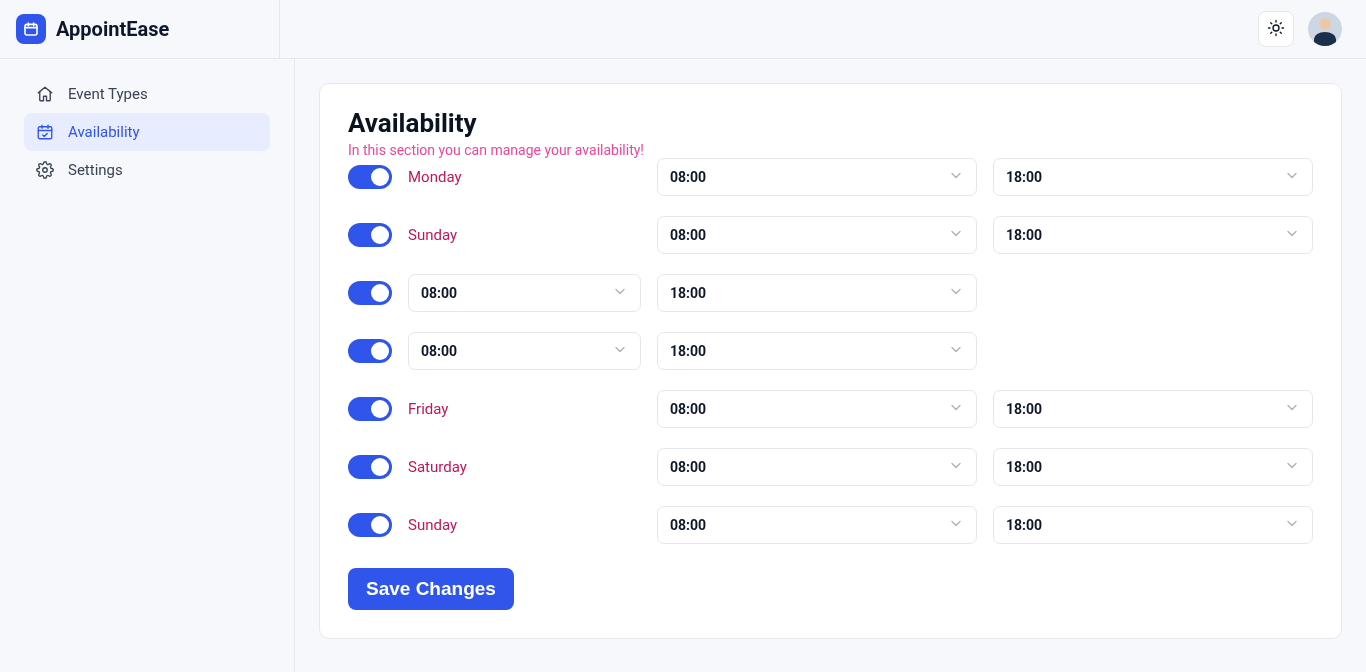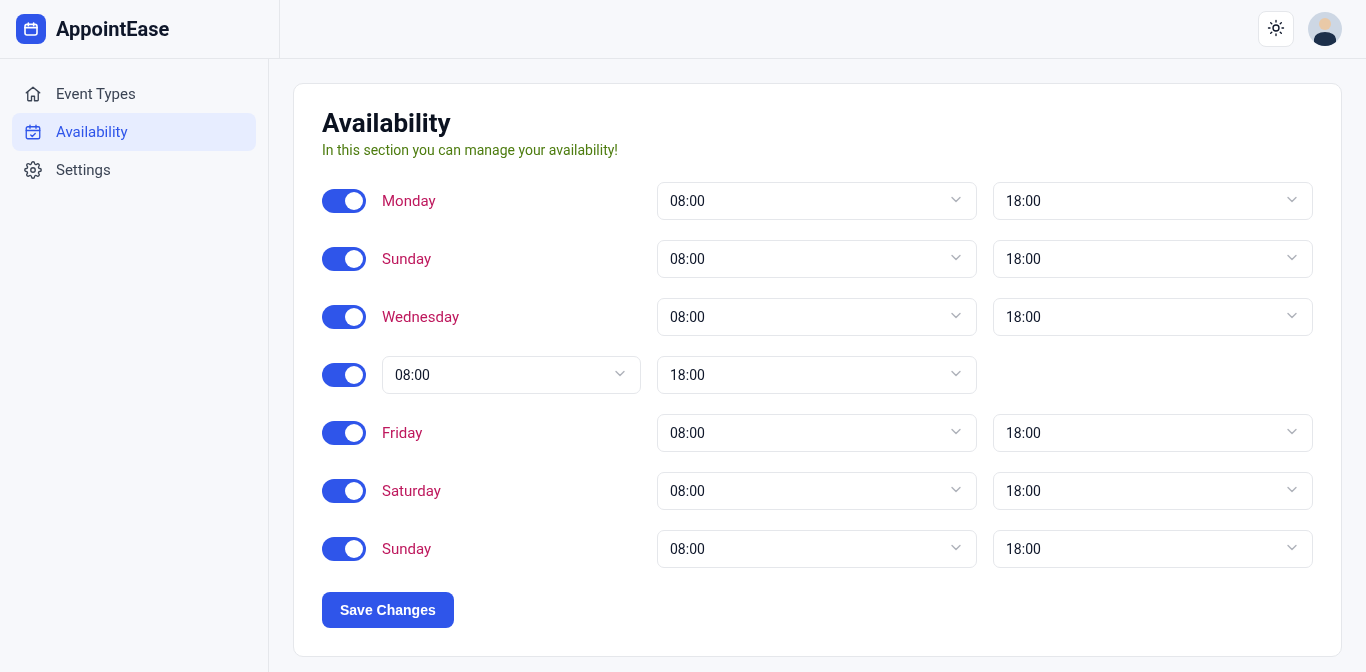--- a/index.html
+++ b/index.html
@@ -68,23 +68,23 @@
       overflow: hidden;
       display: flex;
       align-items: flex-end;
       justify-content: center;
     }
     .avatar .head { width: 12px; height: 12px; border-radius: 50%; background: #e9c9a7; margin-bottom: 2px; }
     .avatar .body { width: 22px; height: 14px; border-radius: 50% 50% 0 0; background: #1c2f4a; }
     .avatar-inner { display:flex; flex-direction:column; align-items:center; }
     .content-wrap { display: flex; flex: 1; min-height: 0; }
     .sidebar {
-      width: 269px;
+      width: 295px;
       border-right: 1px solid #e5e7eb;
-      padding: 16px 12px;
+      padding: 16px 24px;
       background: #f7f8fb;
     }
     .nav-item {
       display: flex;
       align-items: center;
       gap: 14px;
       padding: 10px 12px;
       font-size: 15px;
       color: #3b4454;
       border-radius: 8px;
@@ -108,22 +108,21 @@
       padding: 24px 28px 28px;
     }
     .card h1 {
       font-size: 26px;
       font-weight: 700;
       color: #0b1220;
       margin-bottom: 4px;
     }
     .card .subtitle {
       font-size: 14px;
-      color: #4d7c0f;
-      margin-bottom: 24px;
+      color: #ec4899;
     }
     .rows { display: flex; flex-direction: column; gap: 20px; }
     .row {
       display: grid;
       grid-template-columns: 44px 1fr 320px 320px;
       gap: 16px;
       align-items: center;
     }
     .switch {
       position: relative;
@@ -147,35 +146,36 @@
       height: 38px;
       border: 1px solid #e5e7eb;
       border-radius: 7px;
       display: flex;
       align-items: center;
       padding: 8px 12px;
       background: #fff;
       cursor: pointer;
       font-size: 14px;
       color: #0f172a;
+      font-weight: bold;
     }
     .select .chev {
       position: absolute;
       right: 12px;
       top: 50%;
       transform: translateY(-50%);
       color: #6b7280;
       opacity: .55;
     }
     .save-btn {
       margin-top: 24px;
       background: #2f55ea;
       color: #fff;
       font-weight: 600;
-      font-size: 14px;
+      font-size: 19px;
       padding: 10px 18px;
       border: none;
       border-radius: 8px;
       cursor: pointer;
     }
   </style>
 </head>
 <body>
 
 <div class="app">
@@ -278,21 +278,20 @@
               </div>
               <div class="select">
                 <span>18:00</span>
                 <span class="chev"><svg width="16" height="16" viewBox="0 0 24 24" fill="none" stroke="currentColor" stroke-width="2" stroke-linecap="round" stroke-linejoin="round">
                     <path d="M6 9l6 6 6-6"></path>
                   </svg></span>
               </div>
             </div>
             <div class="row">
               <div class="switch"></div>
-              <div class="day-label">Wednesday</div>
               <div class="select">
                 <span>08:00</span>
                 <span class="chev"><svg width="16" height="16" viewBox="0 0 24 24" fill="none" stroke="currentColor" stroke-width="2" stroke-linecap="round" stroke-linejoin="round">
                     <path d="M6 9l6 6 6-6"></path>
                   </svg></span>
               </div>
               <div class="select">
                 <span>18:00</span>
                 <span class="chev"><svg width="16" height="16" viewBox="0 0 24 24" fill="none" stroke="currentColor" stroke-width="2" stroke-linecap="round" stroke-linejoin="round">
                     <path d="M6 9l6 6 6-6"></path>

